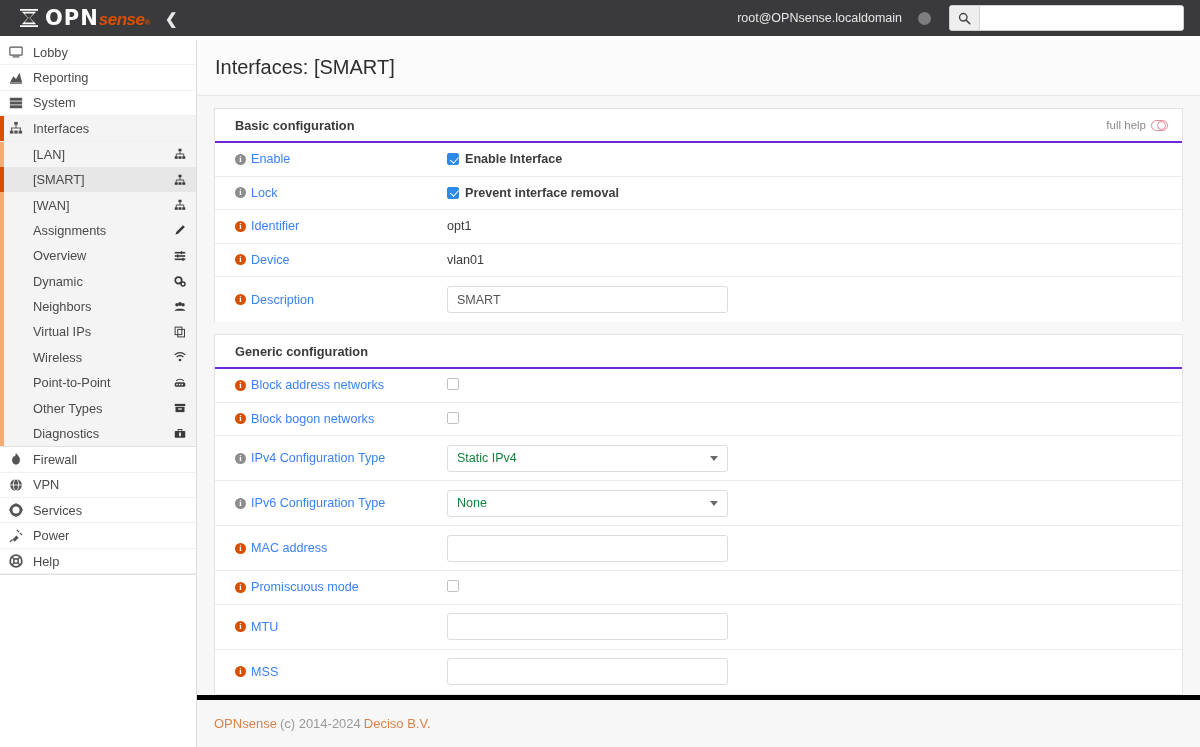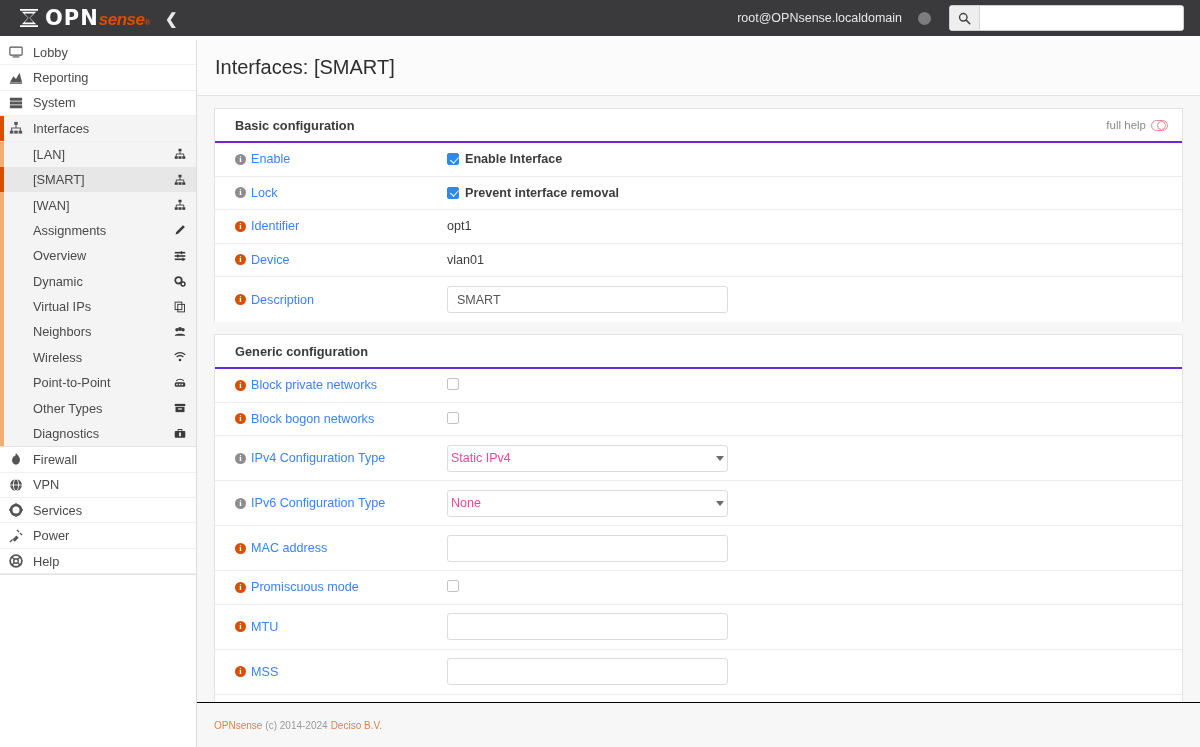--- a/index.html
+++ b/index.html
@@ -285,42 +285,42 @@
     font-family: "Liberation Sans", sans-serif;
     font-size: 12.5px;
     color: #555;
     outline: none;
   }
   .sel {
     width: 281px; height: 27px;
     border: 1px solid #dcdcdc;
     border-radius: 3px;
     background: #fff;
-    padding: 0 3px;
-    display: flex; align-items: center;
-    font-size: 12.5px; color: #ec4899;
+    padding: 0 9px;
+    display: flex; align-items: center;
+    font-size: 12.5px; color: #15803d;
     cursor: pointer;
     position: relative;
   }
   .sel .caret {
     margin-left: auto;
     width: 0; height: 0;
     border-left: 4px solid transparent;
     border-right: 4px solid transparent;
     border-top: 5px solid #6b6b6b;
   }
 
   .footer {
     position: absolute; left: 197px; bottom: 0;
-    width: 1003px; height: 45px;
+    width: 1003px; height: 52px;
     background: #f7f7f7;
-    border-top: 1px solid #000000;
+    border-top: 5px solid #000000;
     display: flex; align-items: center;
     padding-left: 17px;
-    font-size: 10px; color: #9a9a9a;
+    font-size: 13px; color: #9a9a9a;
     z-index: 10;
   }
   .footer a { color: #d9824b; text-decoration: none; }
   .footer .sep { margin: 12px 3px; }
 </style>
 </head>
 <body>
 
 <div class="topbar">
   <div class="brand">
@@ -459,36 +459,36 @@
     <div class="sub-item">
       <span>Dynamic</span>
       <span class="sub-ico">
         <svg width="12" height="12" viewBox="0 0 16 16">
             <circle cx="6" cy="7" r="4.3" fill="none" stroke="#3b3b3b" stroke-width="2.4"></circle>
             <circle cx="12" cy="12" r="2.6" fill="none" stroke="#3b3b3b" stroke-width="2"></circle>
           </svg>
       </span>
     </div>
     <div class="sub-item">
-      <span>Virtual IPs</span>
-      <span class="sub-ico">
-        <svg width="12" height="12" viewBox="0 0 16 16">
-            <rect x="1.5" y="1.5" width="9" height="10" fill="none" stroke="#3b3b3b" stroke-width="1.3"></rect>
-            <rect x="5" y="4.5" width="9" height="10" fill="none" stroke="#3b3b3b" stroke-width="1.3"></rect>
-          </svg>
-      </span>
-    </div>
-    <div class="sub-item">
       <span>Neighbors</span>
       <span class="sub-ico">
         <svg width="12" height="12" viewBox="0 0 16 16">
             <circle cx="4" cy="5" r="2.3" fill="#3b3b3b"></circle>
             <circle cx="12" cy="5" r="2.3" fill="#3b3b3b"></circle>
             <circle cx="8" cy="4" r="2.6" fill="#3b3b3b"></circle>
             <path d="M1 13 C1 9.5 15 9.5 15 13 Z" fill="#3b3b3b"></path>
+          </svg>
+      </span>
+    </div>
+    <div class="sub-item">
+      <span>Virtual IPs</span>
+      <span class="sub-ico">
+        <svg width="12" height="12" viewBox="0 0 16 16">
+            <rect x="1.5" y="1.5" width="9" height="10" fill="none" stroke="#3b3b3b" stroke-width="1.3"></rect>
+            <rect x="5" y="4.5" width="9" height="10" fill="none" stroke="#3b3b3b" stroke-width="1.3"></rect>
           </svg>
       </span>
     </div>
     <div class="sub-item">
       <span>Wireless</span>
       <span class="sub-ico">
         <svg width="12" height="12" viewBox="0 0 16 16">
             <path d="M1 5 Q8 -0.5 15 5" fill="none" stroke="#3b3b3b" stroke-width="1.7"></path>
             <path d="M3.5 8 Q8 4 12.5 8" fill="none" stroke="#3b3b3b" stroke-width="1.7"></path>
             <circle cx="8" cy="12" r="1.8" fill="#3b3b3b"></circle>
@@ -657,21 +657,21 @@
     <div style="height:12px"></div>
 
     <div class="panel last">
       <div class="panel-header">
         <span class="panel-title">Generic configuration</span>
       </div>
 
       <div class="frow">
         <div class="flabel">
           <span class="ficon"></span>
-          <span>Block private networks</span>
+          <span>Block address networks</span>
         </div>
         <div class="fval">
           <span class="cb"></span>
         </div>
       </div>
 
       <div class="frow">
         <div class="flabel">
           <span class="ficon"></span>
           <span>Block bogon networks</span>

